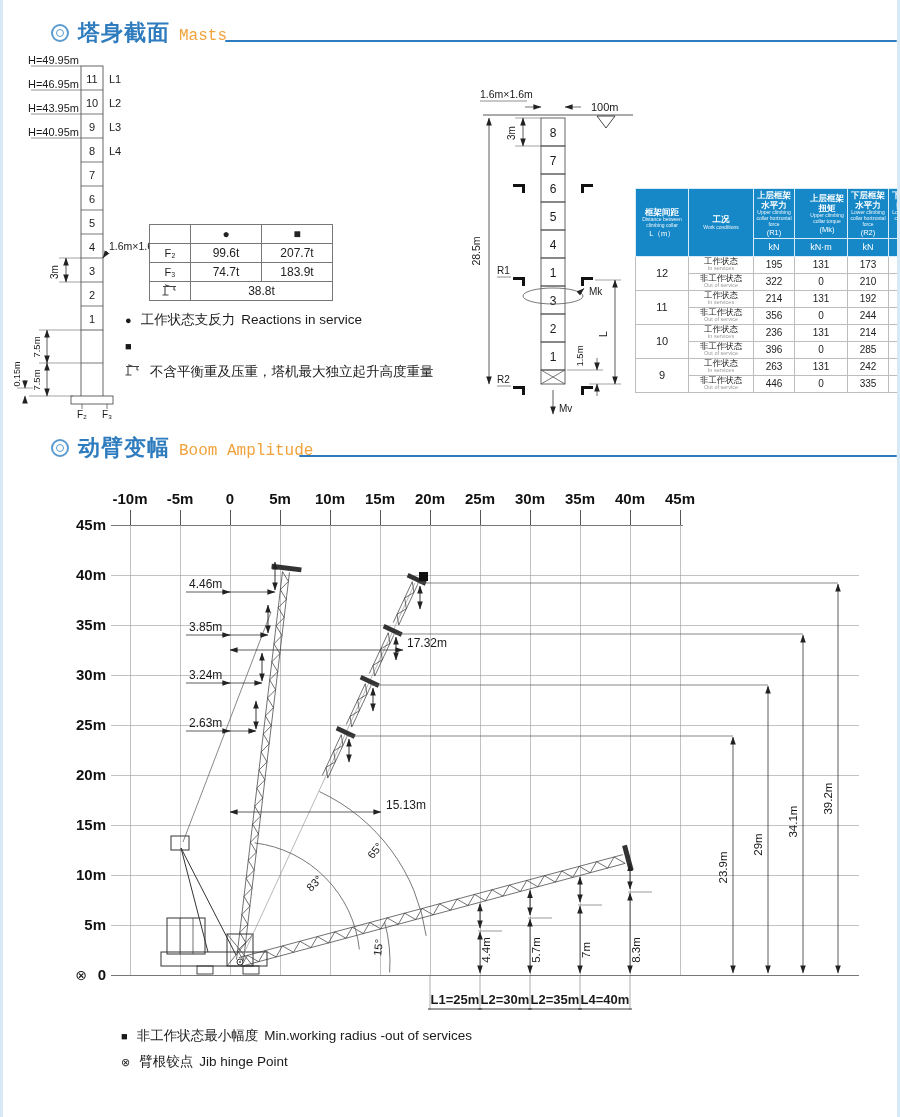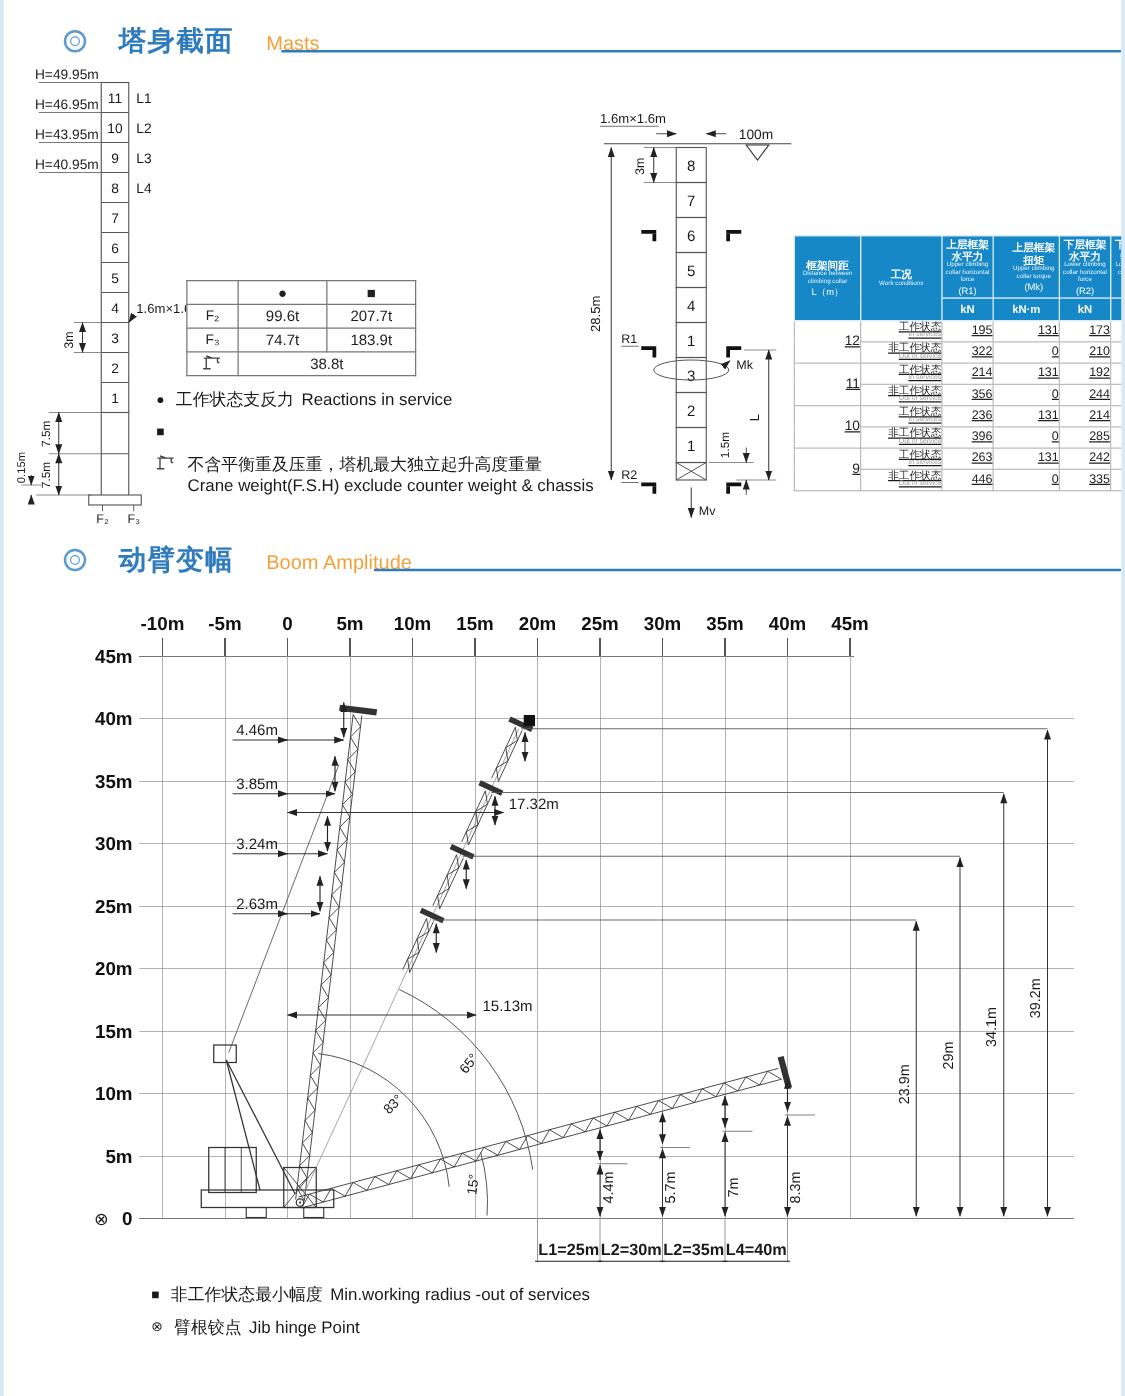--- a/index.html
+++ b/index.html
@@ -1,45 +1,45 @@
 <!DOCTYPE html>
 <html><head>
 <meta charset="utf-8">
 <style>
   html,body{margin:0;padding:0;background:#fff;}
   .page{position:relative;width:900px;height:1117px;background:#fff;overflow:hidden;
         border-left:3px solid #D8E9F6;border-right:3px solid #D8E9F6;box-sizing:border-box;
         font-family:"Liberation Sans",sans-serif;color:#1a1a1a;}
-  .sec-hdr{position:absolute;display:flex;align-items:baseline;gap:26px;}
+  .sec-hdr{position:absolute;display:flex;align-items:baseline;gap:9px;}
   .ring{width:14px;height:14px;border:2px solid #5B9BD0;border-radius:50%;align-self:center;
         display:flex;align-items:center;justify-content:center;}
   .ring i{width:6px;height:6px;border:1.5px solid #5B9BD0;border-radius:50%;display:block;}
   .zh-title{font-size:22px;font-weight:bold;color:#2E7CBE;letter-spacing:1px;}
-  .en-title{font-size:16px;color:#F2A23B;}
+  .en-title{font-size:16px;color:#F2A23B;font-family:Liberation Mono, monospace;}
   .rule{position:absolute;height:2px;background:#2E7CBE;border-radius:1px;}
   svg text{font-family:"Liberation Sans",sans-serif;}
   
   .rtable{position:absolute;left:146px;top:224px;border-collapse:collapse;table-layout:fixed;background:#fff;}
   .rtable td{border:1px solid #777;text-align:center;font-size:12px;color:#222;height:18px;padding:0 2px;}
   .rtable td.lab{font-size:11px;width:36px;}
   .rtable td.val{width:66px;}
   
   .leg{position:absolute;font-size:13.5px;color:#1a1a1a;}
   .leg .lrow{display:flex;gap:9px;margin-bottom:9px;align-items:flex-start;line-height:1.25;}
   .leg .bullet{font-size:11px;line-height:17px;}
   .leg .entxt{margin-left:6px;}
   
   .collar-wrap{position:absolute;left:632px;top:188px;width:265px;}
   .collar{border-collapse:collapse;table-layout:fixed;width:265px;border:1px solid #9a9a9a;}
   .collar thead th{background:#1688C8;color:#fff;border:1px solid #d7ecf8;padding:1px;vertical-align:middle;font-weight:normal;}
   .collar .hz{font-size:8.5px;font-weight:bold;line-height:1.2;}
   .collar .he{font-size:5px;line-height:1.15;opacity:.92;}
   .collar .hs{font-size:7.5px;line-height:1.2;}
-  .collar .hu{font-size:9px;font-weight:bold;height:15px;}
-  .collar tbody td{border:1px solid #bdbdbd;text-align:right;padding:0;background:#fff;text-decoration:underline;}
+  .collar .hu{font-size:9px;font-weight:normal;height:15px;}
+  .collar tbody td{border:1px solid #bdbdbd;text-align:center;padding:0;background:#fff;}
   .collar td.Lcol{font-size:11px;color:#222;}
   .collar td.cond{height:16px;}
   .collar .cz{font-size:8.5px;line-height:1.05;color:#222;}
   .collar .ce{font-size:5.5px;line-height:1.05;color:#999;}
   .collar td.num{font-size:10px;color:#222;}
 </style>
 </head>
 <body>
 
 <div class="page">
@@ -217,21 +217,21 @@
         <span class="bullet">●</span>
         <span><span>工作状态支反力</span><span class="entxt">Reactions in service</span></span>
       </div>
       <div class="lrow">
         <span class="bullet">■</span>
       </div>
       <div class="lrow">
         <svg width="16" height="12" viewBox="0 0 16 12">
           <path d="M3,11 V2.5 M1,2.5 H14 M3,0.8 L8,2.5 M12,2.5 V6 M12,6 h1.5 M0.5,11 H6.5" stroke="#444" fill="none" stroke-width="1.1"></path>
         </svg>
-        <span><span>不含平衡重及压重，塔机最大独立起升高度重量</span><br><span>Crane weight(F.S.H) exclude counter weight &amp; chassis</span></span>
+        <span><span>不含平衡重及压重，塔机最大独立起升高度重量</span><br></span>
       </div>
     </div>
 
   <div class="collar-wrap">
     <table class="collar">
       <thead id="collar-head">
           <tr>
             <th rowspan="2" style="width:50px;height:58px;">
               <div class="hz">框架间距</div>
               <div class="he">Distance between climbing collar</div>

